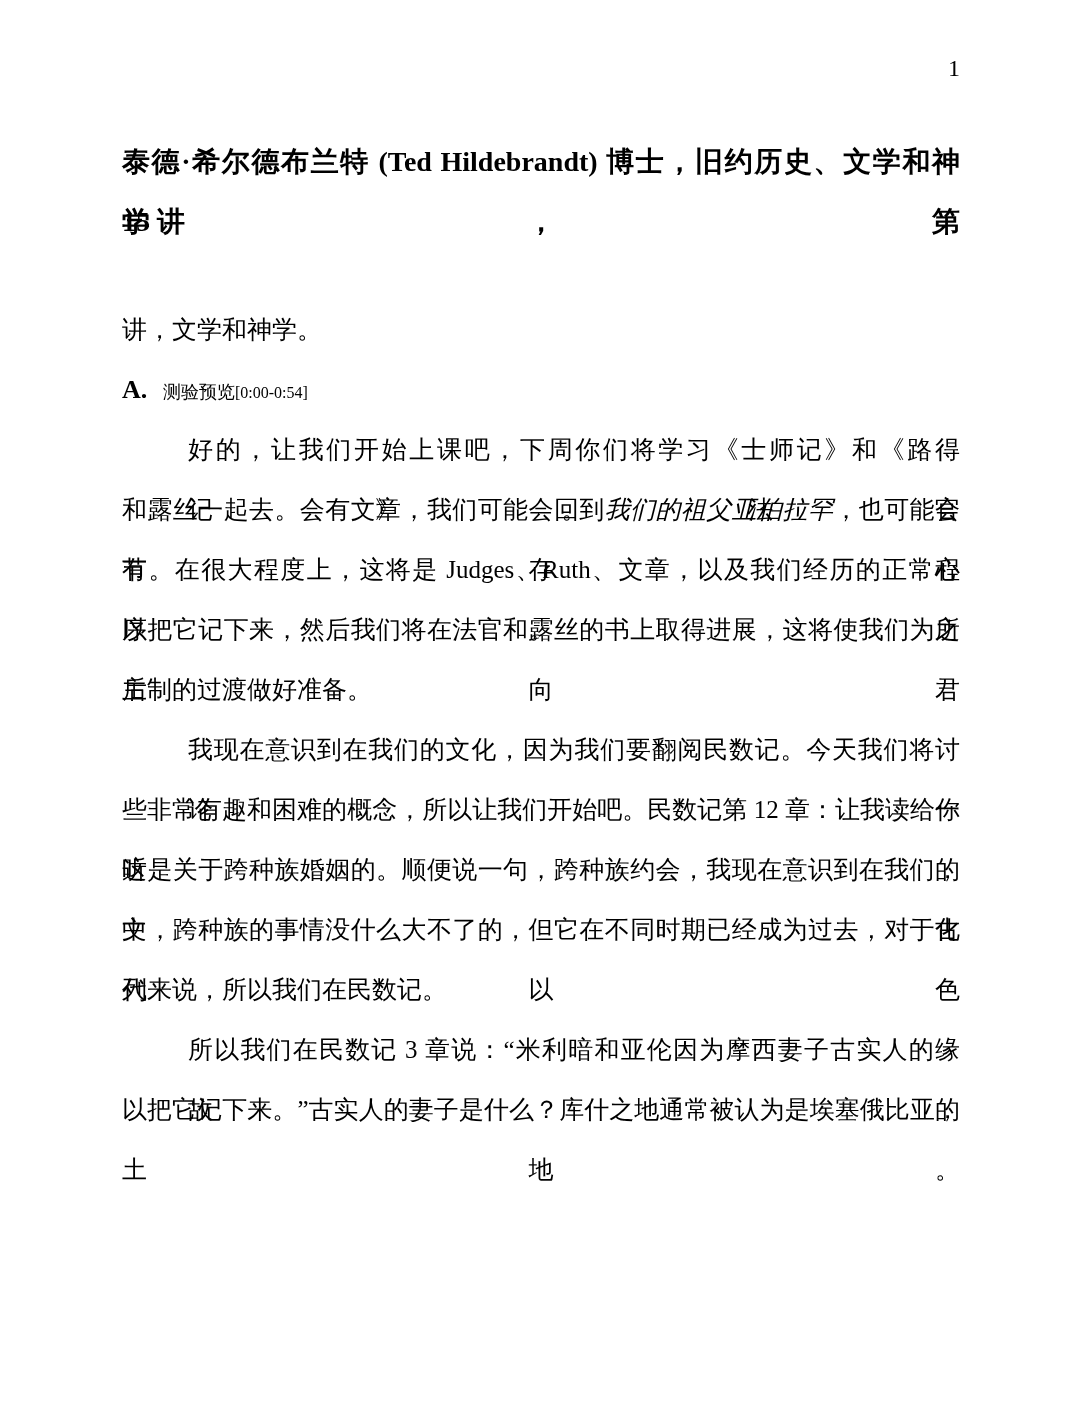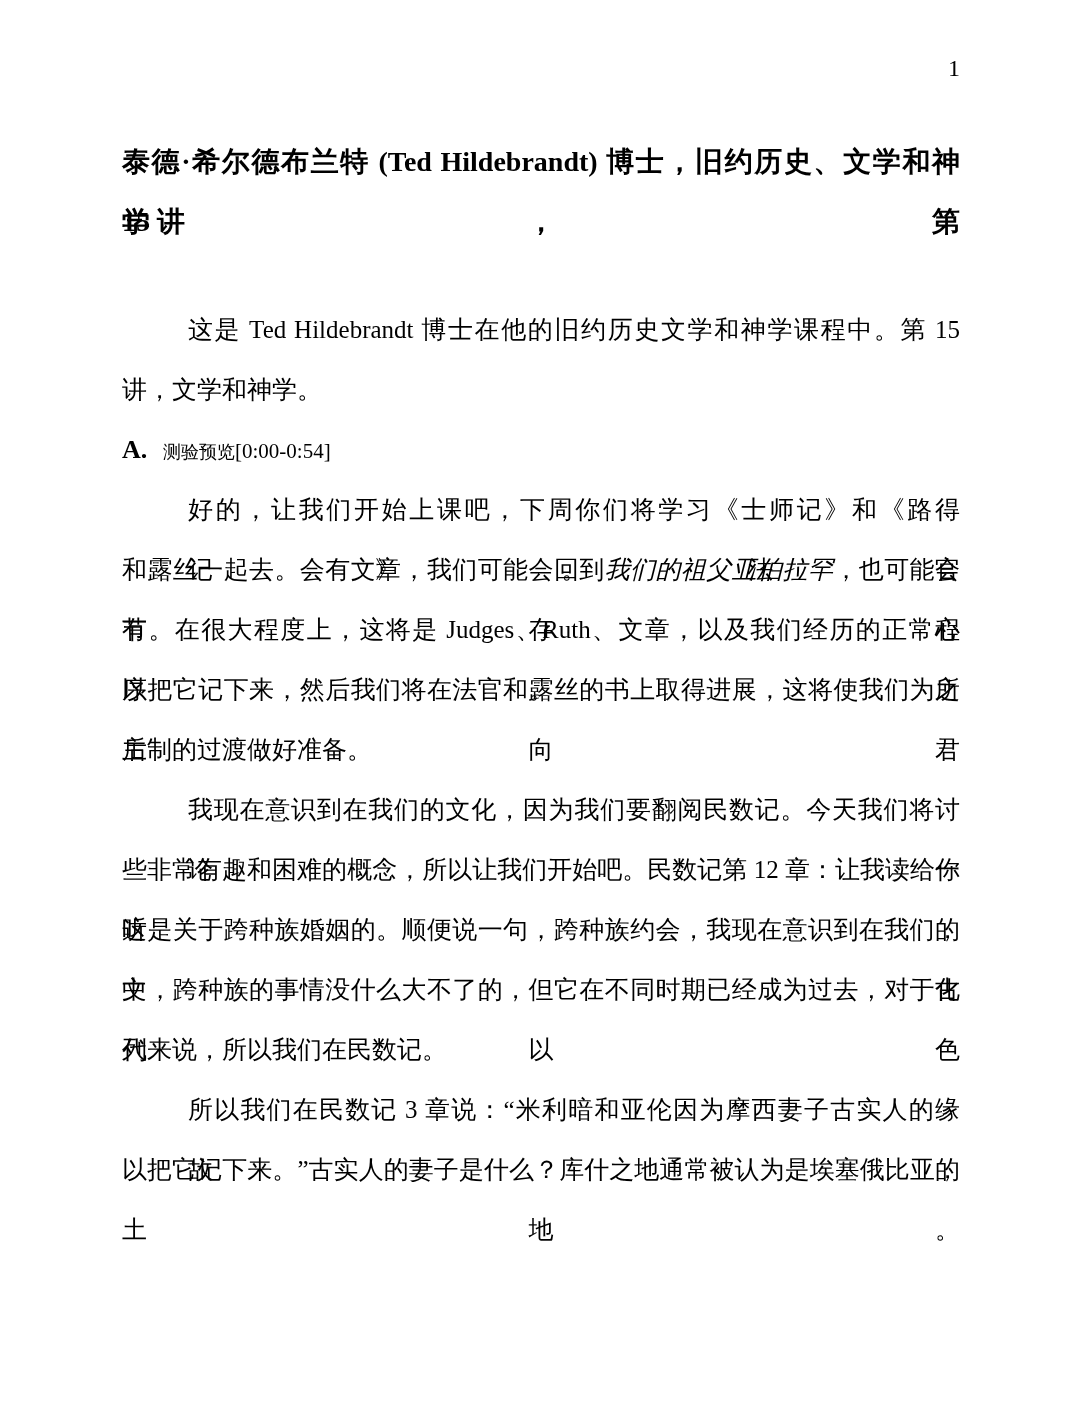--- a/index.html
+++ b/index.html
@@ -57,37 +57,36 @@
     display: inline-block;
     width: 41px;
     font-weight: 700;
     font-size: 26px;
   }
   .h-title {
     font-weight: 400;
     font-size: 18px;
   }
   .h-time {
-    font-size: 21px;
+    font-size: 16px;
   }
   .seg-italic { font-style: italic; }
 </style>
 </head>
 <body>
 
 <div class="page">
   <div class="page-number">1</div>
   <div class="content" id="content">
       <div class="para title-para">
         <div class="line fill"><span class="seg">泰德·希尔德布兰特 (Ted Hildebrandt) 博士，旧约历史、文学和神学，第</span></div>
         <div class="line"><span class="seg">15 讲</span></div>
       </div>
       <div class="spacer"></div>
       <div class="para">
-        <div class="line fill indent"><span class="seg">这是 Ted Hildebrandt 博士在他的旧约历史文学和神学课程中。第 15</span></div>
         <div class="line"><span class="seg">讲，文学和神学。</span></div>
       </div>
       <div class="heading"><span class="h-label">A.</span><span class="h-title">测验预览</span><span class="h-time">[0:00-0:54]</span></div>
       <div class="para">
         <div class="line fill indent"><span class="seg">好的，让我们开始上课吧，下周你们将学习《士师记》和《路得记》。法官</span></div>
         <div class="line fill"><span class="seg">和露丝一起去。会有文章，我们可能会回到</span><span class="seg seg-italic">我们的祖父亚伯拉罕</span><span class="seg">，也可能会有存心</span></div>
         <div class="line fill"><span class="seg">节。在很大程度上，这将是 Judges、Ruth、文章，以及我们经历的正常程序。所</span></div>
         <div class="line fill"><span class="seg">以把它记下来，然后我们将在法官和露丝的书上取得进展，这将使我们为之后向君</span></div>
         <div class="line"><span class="seg">主制的过渡做好准备。</span></div>
       </div>

